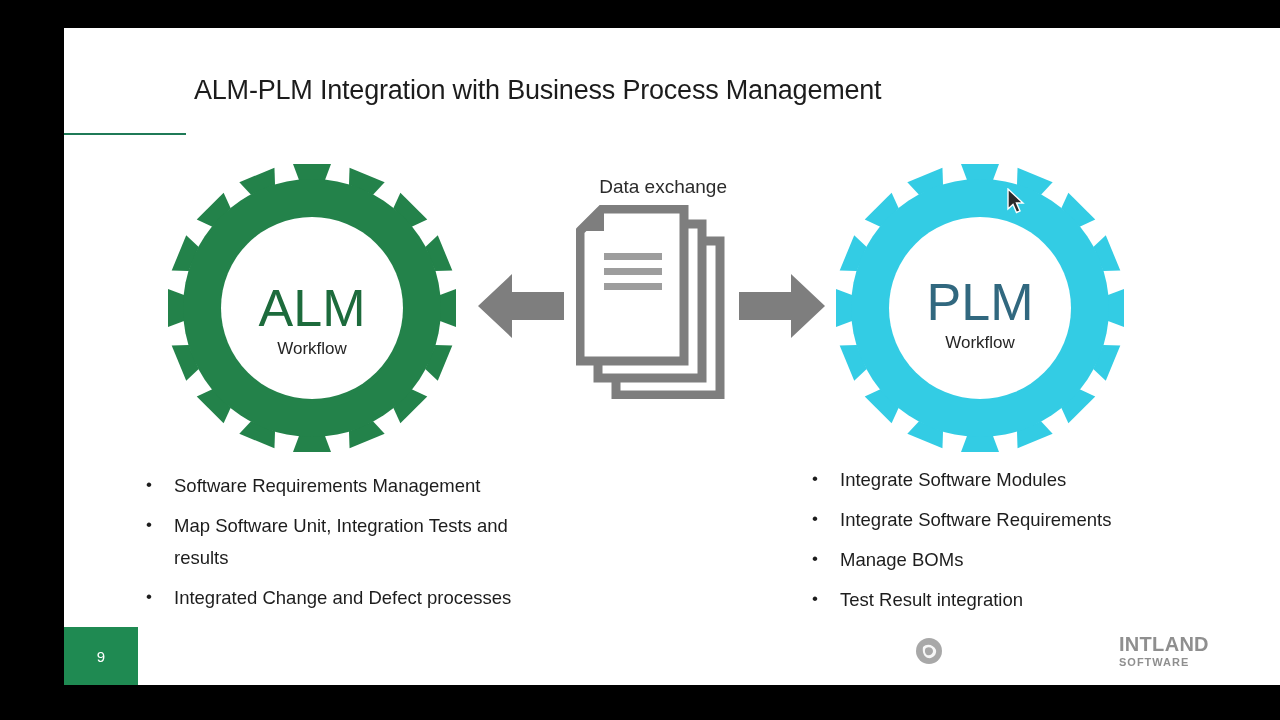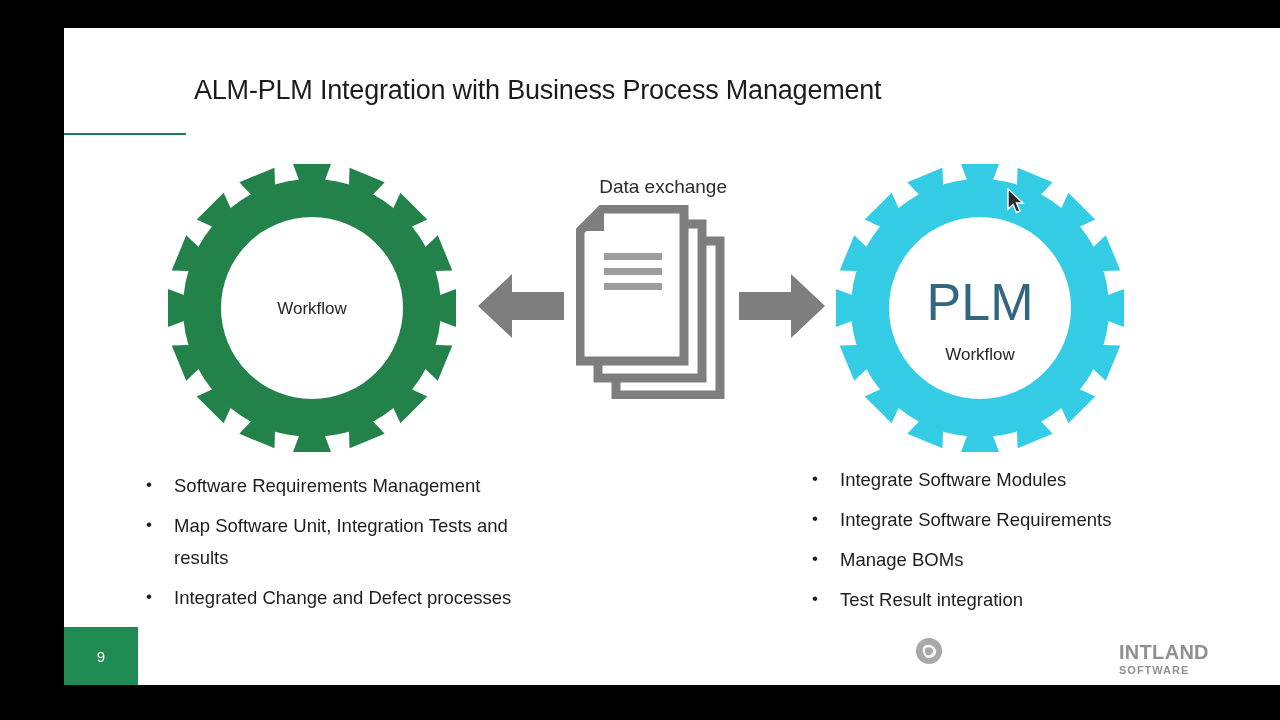--- a/index.html
+++ b/index.html
@@ -80,21 +80,21 @@
   .gear-label .big {
     display: block;
     font-size: 52px;
     line-height: 52px;
     font-family: "Liberation Sans", sans-serif;
   }
   .gear-label .small {
     display: block;
     font-size: 17px;
     line-height: 22px;
-    margin-top: 16px;
+    margin-top: 4px;
     color: #262626;
     font-family: "Liberation Sans", sans-serif;
   }
   #label-alm { top: 118px; }
   #label-alm .big { color: #1d6b3c; }
   #label-plm { top: 112px; }
   #label-plm .big { color: #31687f; }
 
   
   #data-exchange-label {
@@ -186,21 +186,20 @@
     margin-left: 5px;
     font-family: "Liberation Sans", sans-serif;
   }
   #logo-intland {
     position: absolute;
     left: 205px;
     top: 6px;
     color: #8f8f8f;
     font-weight: bold;
     font-family: "Liberation Sans", sans-serif;
-    margin-top: 8px;
   }
   #logo-intland .l1 { font-size: 20px; line-height: 20px; letter-spacing: 0.3px; }
   #logo-intland .l2 { font-size: 11px; line-height: 17px; letter-spacing: 1px; }
 
   
   #mouse-cursor {
     position: absolute;
     left: 1007px;
     top: 188px;
     width: 20px;
@@ -274,20 +273,21 @@
               </g>
             <g>
                 <use href="#tooth-a" transform="rotate(337.5)"></use>
               </g>
           </g>
           <circle cx="0" cy="0" r="129" fill="#23824a"></circle>
           <circle cx="0" cy="0" r="91" fill="#ffffff"></circle>
         </g>
       </svg>
       <div class="gear-label" id="label-alm">
+        <span class="big">ALM</span>
         <span class="small">Workflow</span>
       </div>
     </div>
 
     <div class="gear-wrap" id="gear-plm">
       <svg viewBox="0 0 288 288" xmlns="http://www.w3.org/2000/svg">
         <defs>
           <path id="tooth-b" d="M -19 -144 L -13 -128 L 13 -128 L 19 -144 Z"></path>
         </defs>
         <g transform="translate(144,144)">

